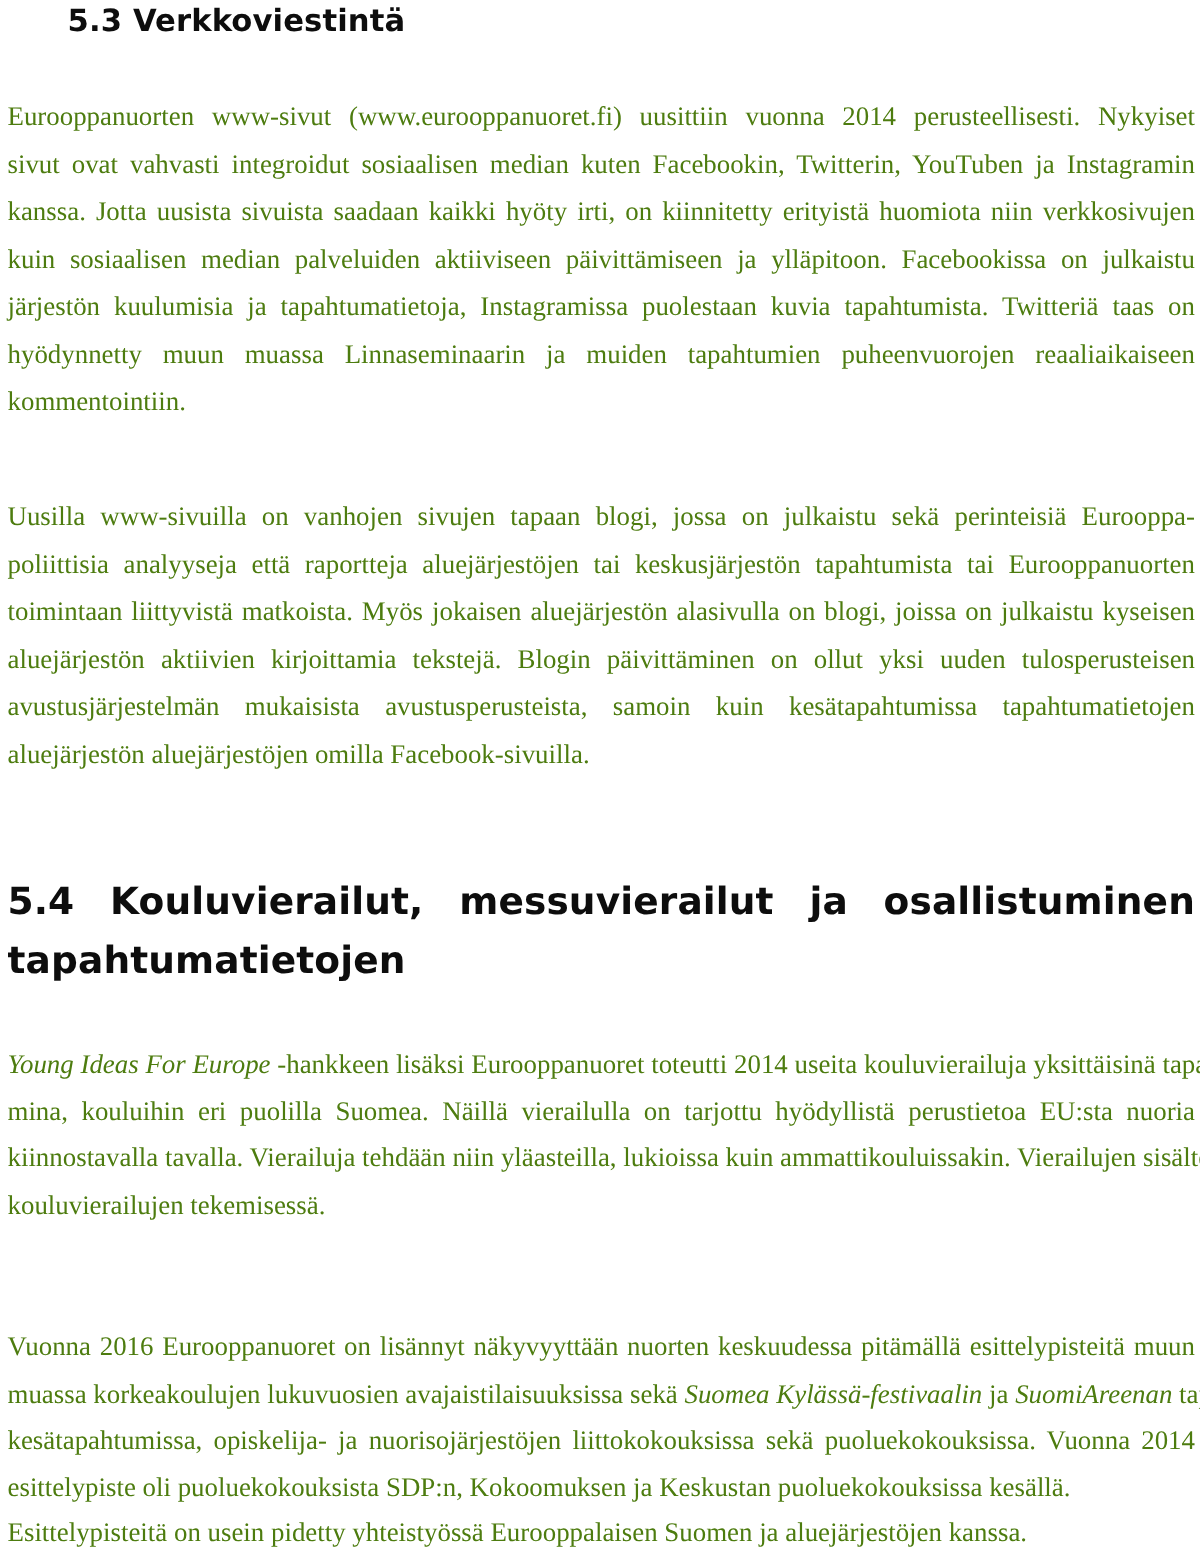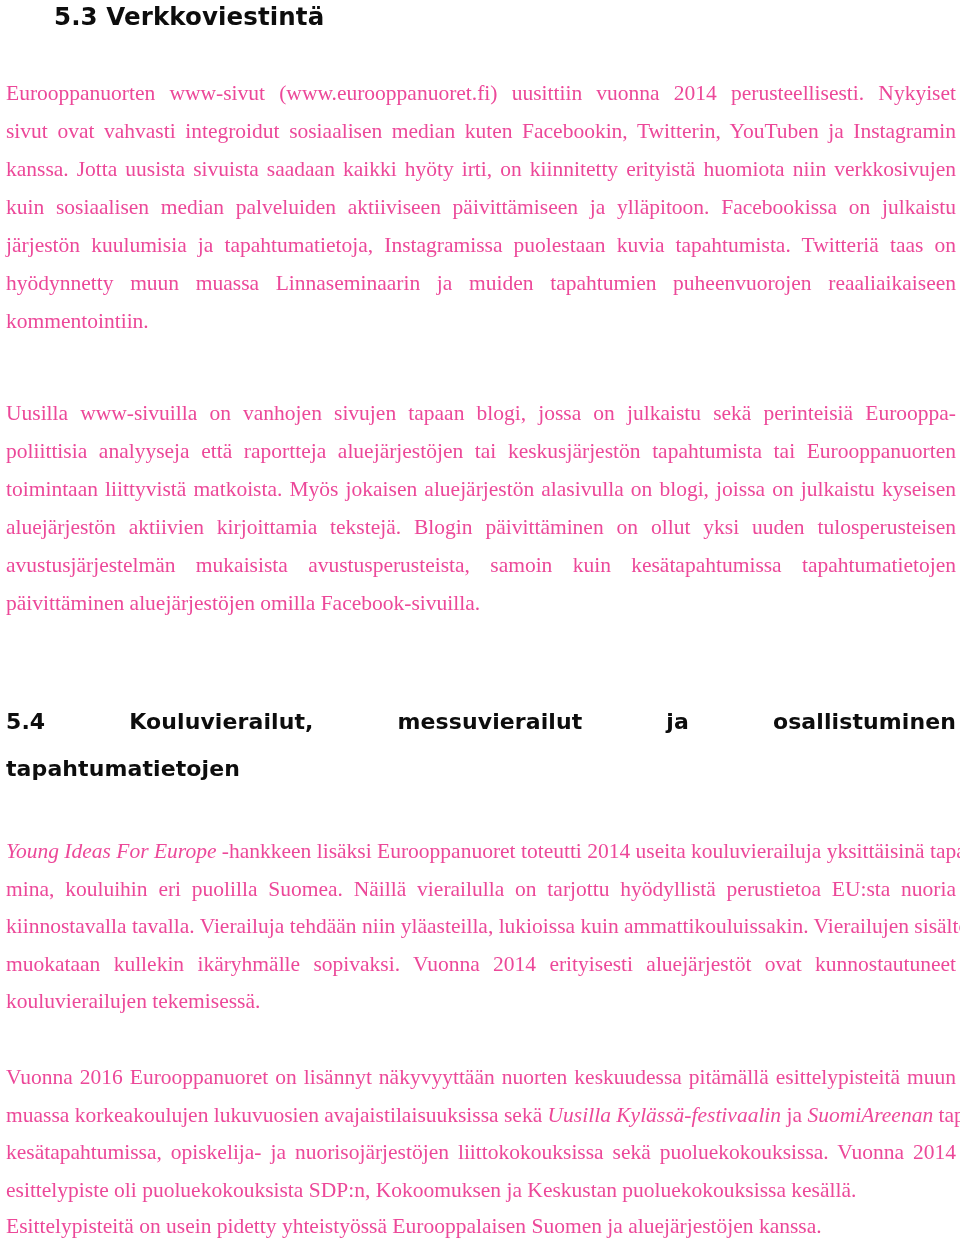--- a/index.html
+++ b/index.html
@@ -38,21 +38,21 @@
     top: 2px;
     font-size: 24.5px;
     line-height: 30px;
     white-space: nowrap;
     margin-left: 48px;
   }
   .heading-54 {
     left: 6px;
     top: 698px;
     width: 950px;
-    font-size: 22px;
+    font-size: 30px;
     line-height: 47px;
     text-align: justify;
     text-align-last: justify;
   }
   .heading-54 .h-line1 {
     display: block;
     text-align: justify;
     text-align-last: justify;
   }
   .heading-54 .h-line2 {
@@ -61,21 +61,21 @@
     text-align-last: left;
   }
 
   
   .para {
     position: absolute;
     left: 6px;
     width: 950px;
     font-size: 21.5px;
     text-align: justify;
-    color: #ec4899;
+    color: #4d7c0f;
   }
   .para .ln {
     display: block;
     text-align: justify;
     text-align-last: justify;
     white-space: nowrap;
   }
   .para .ln.last {
     text-align: center;
     text-align-last: left;
@@ -115,37 +115,36 @@
     <span class="ln">hyödynnetty muun muassa Linnaseminaarin ja muiden tapahtumien puheenvuorojen reaaliaikaiseen</span>
     <span class="ln last">kommentointiin.</span>
   </div>
 
   <div class="para p2">
     <span class="ln">Uusilla www-sivuilla on vanhojen sivujen tapaan blogi, jossa on julkaistu sekä perinteisiä Eurooppa-</span>
     <span class="ln">poliittisia analyyseja että raportteja aluejärjestöjen tai keskusjärjestön tapahtumista tai Eurooppanuorten</span>
     <span class="ln">toimintaan liittyvistä matkoista. Myös jokaisen aluejärjestön alasivulla on blogi, joissa on julkaistu kyseisen</span>
     <span class="ln">aluejärjestön aktiivien kirjoittamia tekstejä. Blogin päivittäminen on ollut yksi uuden tulosperusteisen</span>
     <span class="ln">avustusjärjestelmän mukaisista avustusperusteista, samoin kuin kesätapahtumissa tapahtumatietojen</span>
-    <span class="ln last">päivittäminen aluejärjestöjen omilla Facebook-sivuilla.</span>
+    <span class="ln last">aluejärjestön aluejärjestöjen omilla Facebook-sivuilla.</span>
   </div>
 
   <div class="heading heading-54">
     <span class="h-line1">5.4   Kouluvierailut,   messuvierailut   ja   osallistuminen</span>
     <span class="h-line2">tapahtumatietojen</span>
   </div>
 
   <div class="para p3">
     <span class="ln"><em class="ital">Young Ideas For Europe</em><span> -hankkeen lisäksi Eurooppanuoret toteutti 2014 useita kouluvierailuja yksittäisinä tapahtu-</span></span>
     <span class="ln">mina, kouluihin eri puolilla Suomea. Näillä vierailulla on tarjottu hyödyllistä perustietoa EU:sta nuoria</span>
     <span class="ln">kiinnostavalla tavalla. Vierailuja tehdään niin yläasteilla, lukioissa kuin ammattikouluissakin. Vierailujen sisältö</span>
-    <span class="ln">muokataan kullekin ikäryhmälle sopivaksi. Vuonna 2014 erityisesti aluejärjestöt ovat kunnostautuneet</span>
     <span class="ln last">kouluvierailujen tekemisessä.</span>
   </div>
 
   <div class="para p4">
     <span class="ln">Vuonna 2016 Eurooppanuoret on lisännyt näkyvyyttään nuorten keskuudessa pitämällä esittelypisteitä muun</span>
-    <span class="ln"><span>muassa korkeakoulujen lukuvuosien avajaistilaisuuksissa sekä </span><em class="ital">Uusilla Kylässä-festivaalin</em><span> ja </span><em class="ital">SuomiAreenan</em><span> tapaisissa</span></span>
+    <span class="ln"><span>muassa korkeakoulujen lukuvuosien avajaistilaisuuksissa sekä </span><em class="ital">Suomea Kylässä-festivaalin</em><span> ja </span><em class="ital">SuomiAreenan</em><span> tapaisissa</span></span>
     <span class="ln">kesätapahtumissa, opiskelija- ja nuorisojärjestöjen liittokokouksissa sekä puoluekokouksissa. Vuonna 2014</span>
     <span class="ln last tight">esittelypiste oli puoluekokouksista SDP:n, Kokoomuksen ja Keskustan puoluekokouksissa kesällä.</span>
     <span class="ln last tight">Esittelypisteitä on usein pidetty yhteistyössä Eurooppalaisen Suomen ja aluejärjestöjen kanssa.</span>
   </div>
 
 </div>
 
 </body></html>

